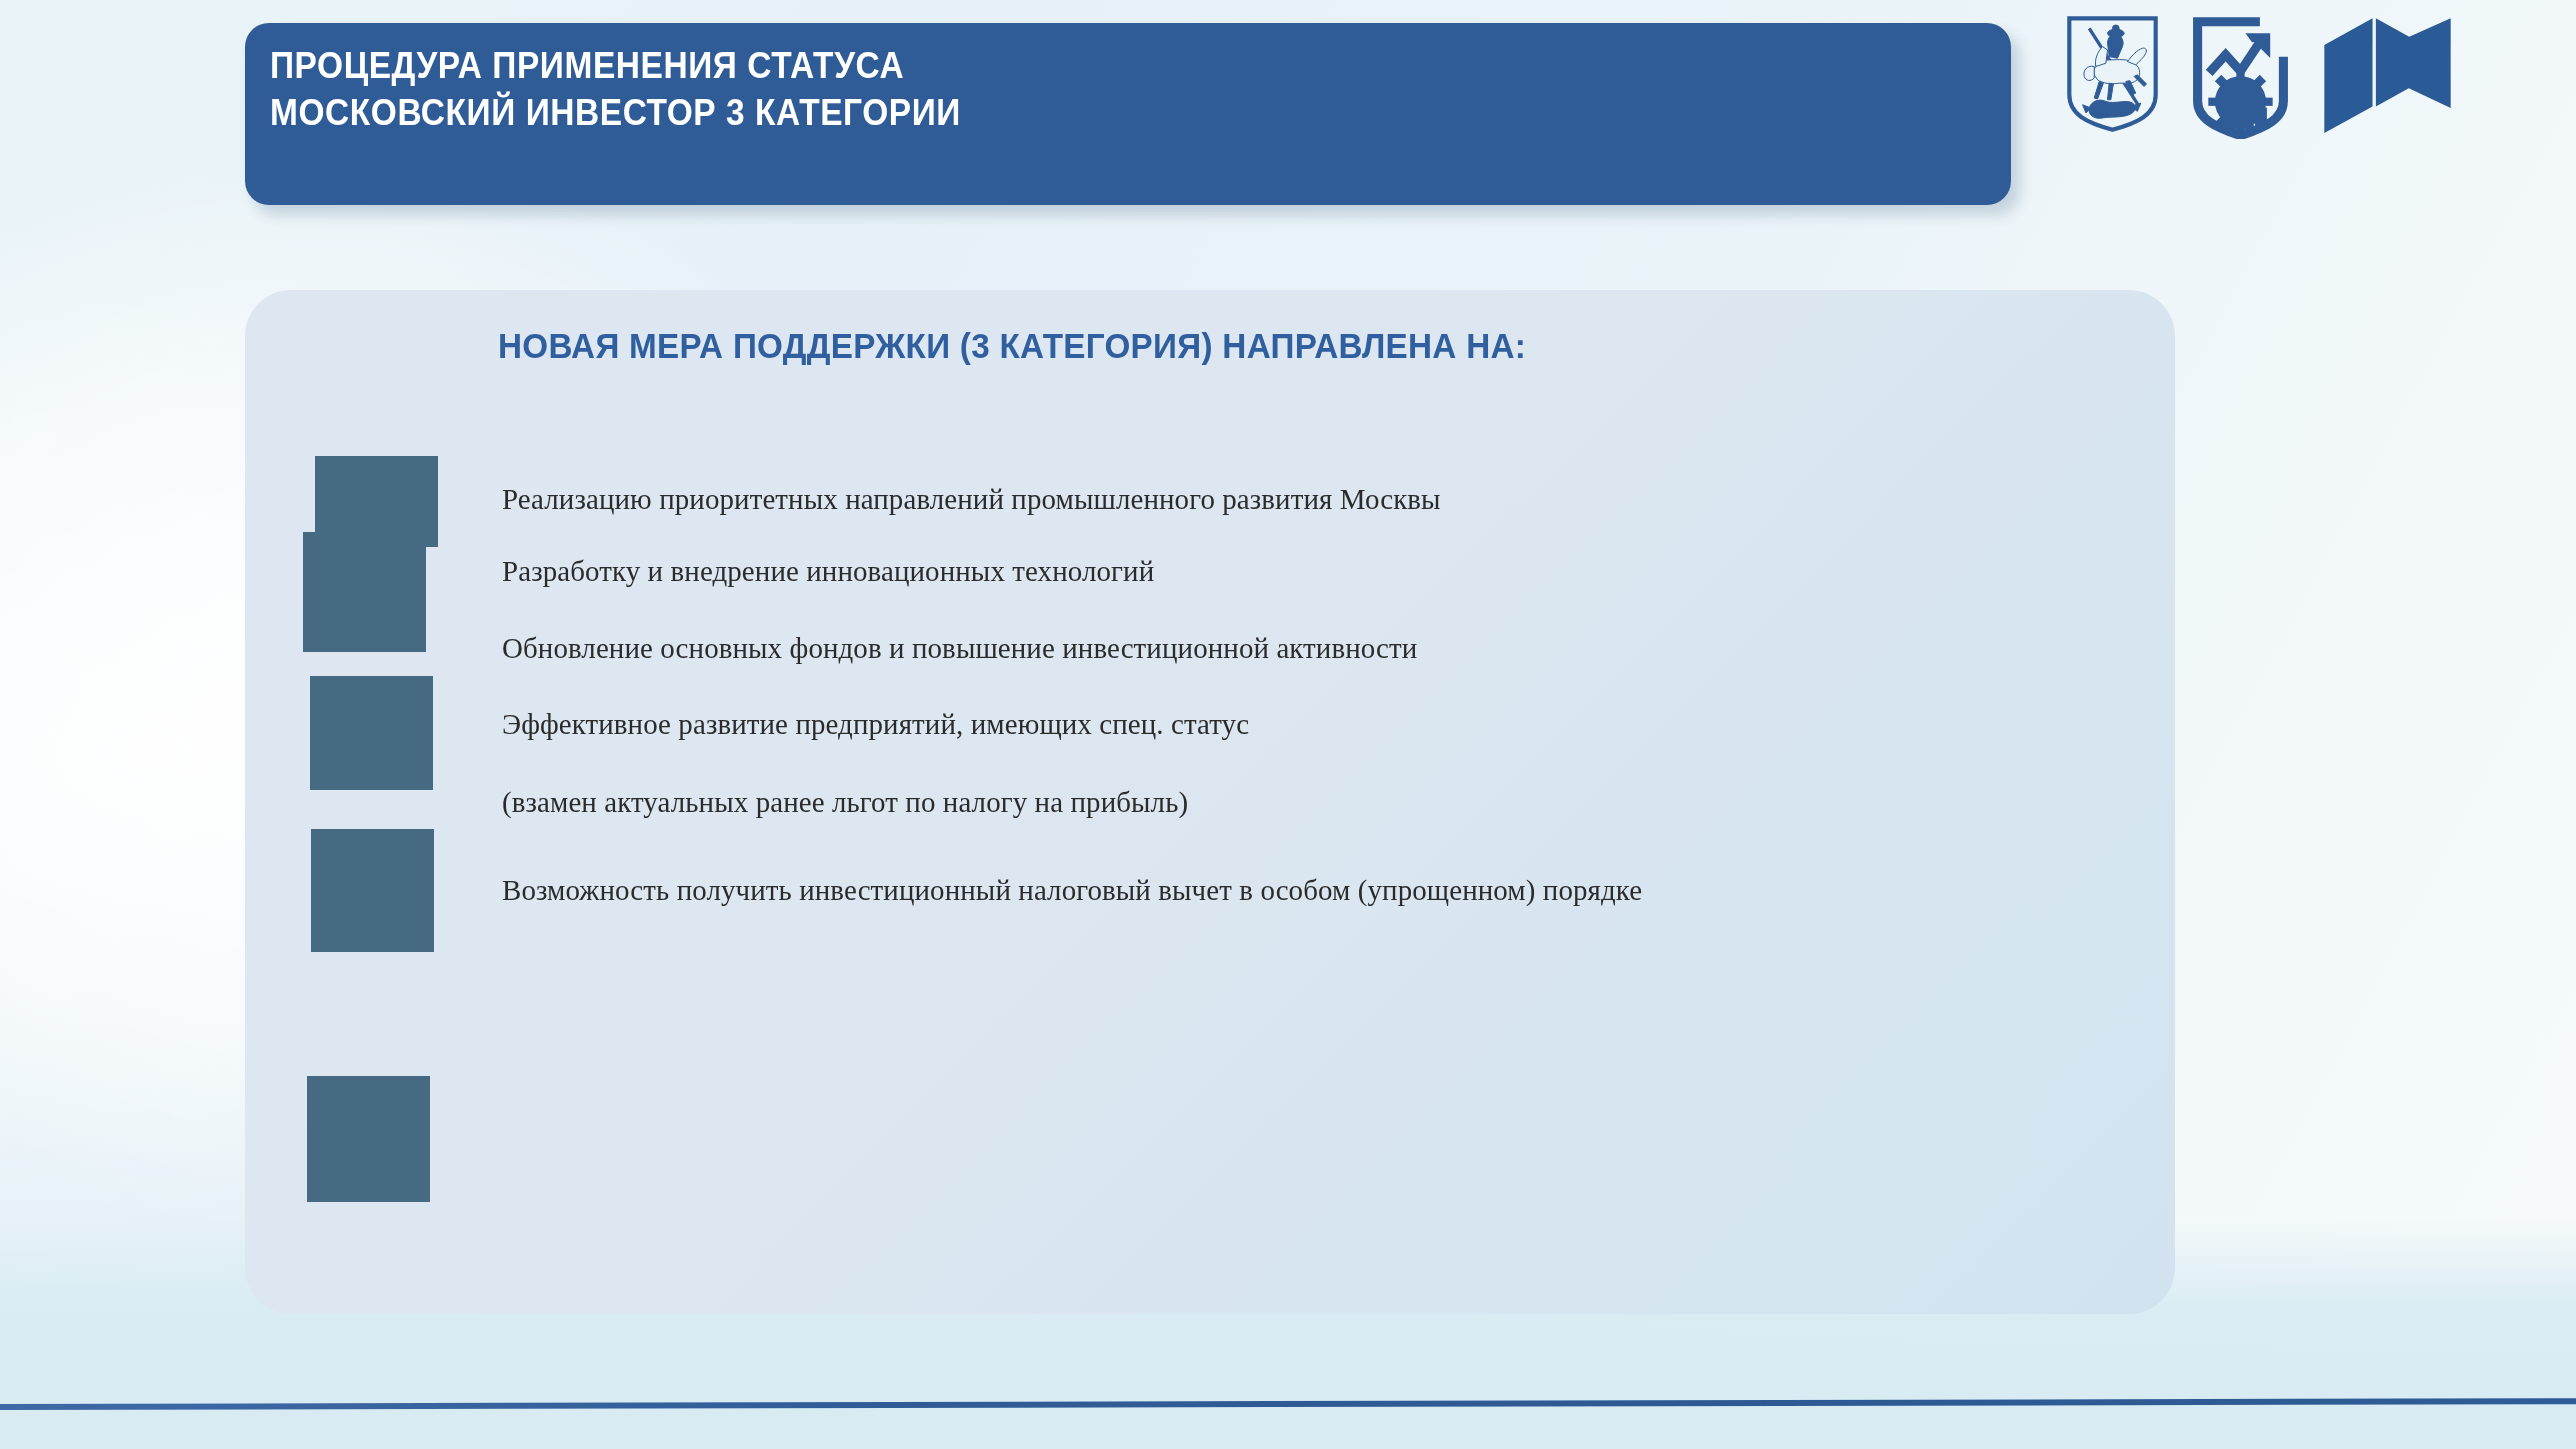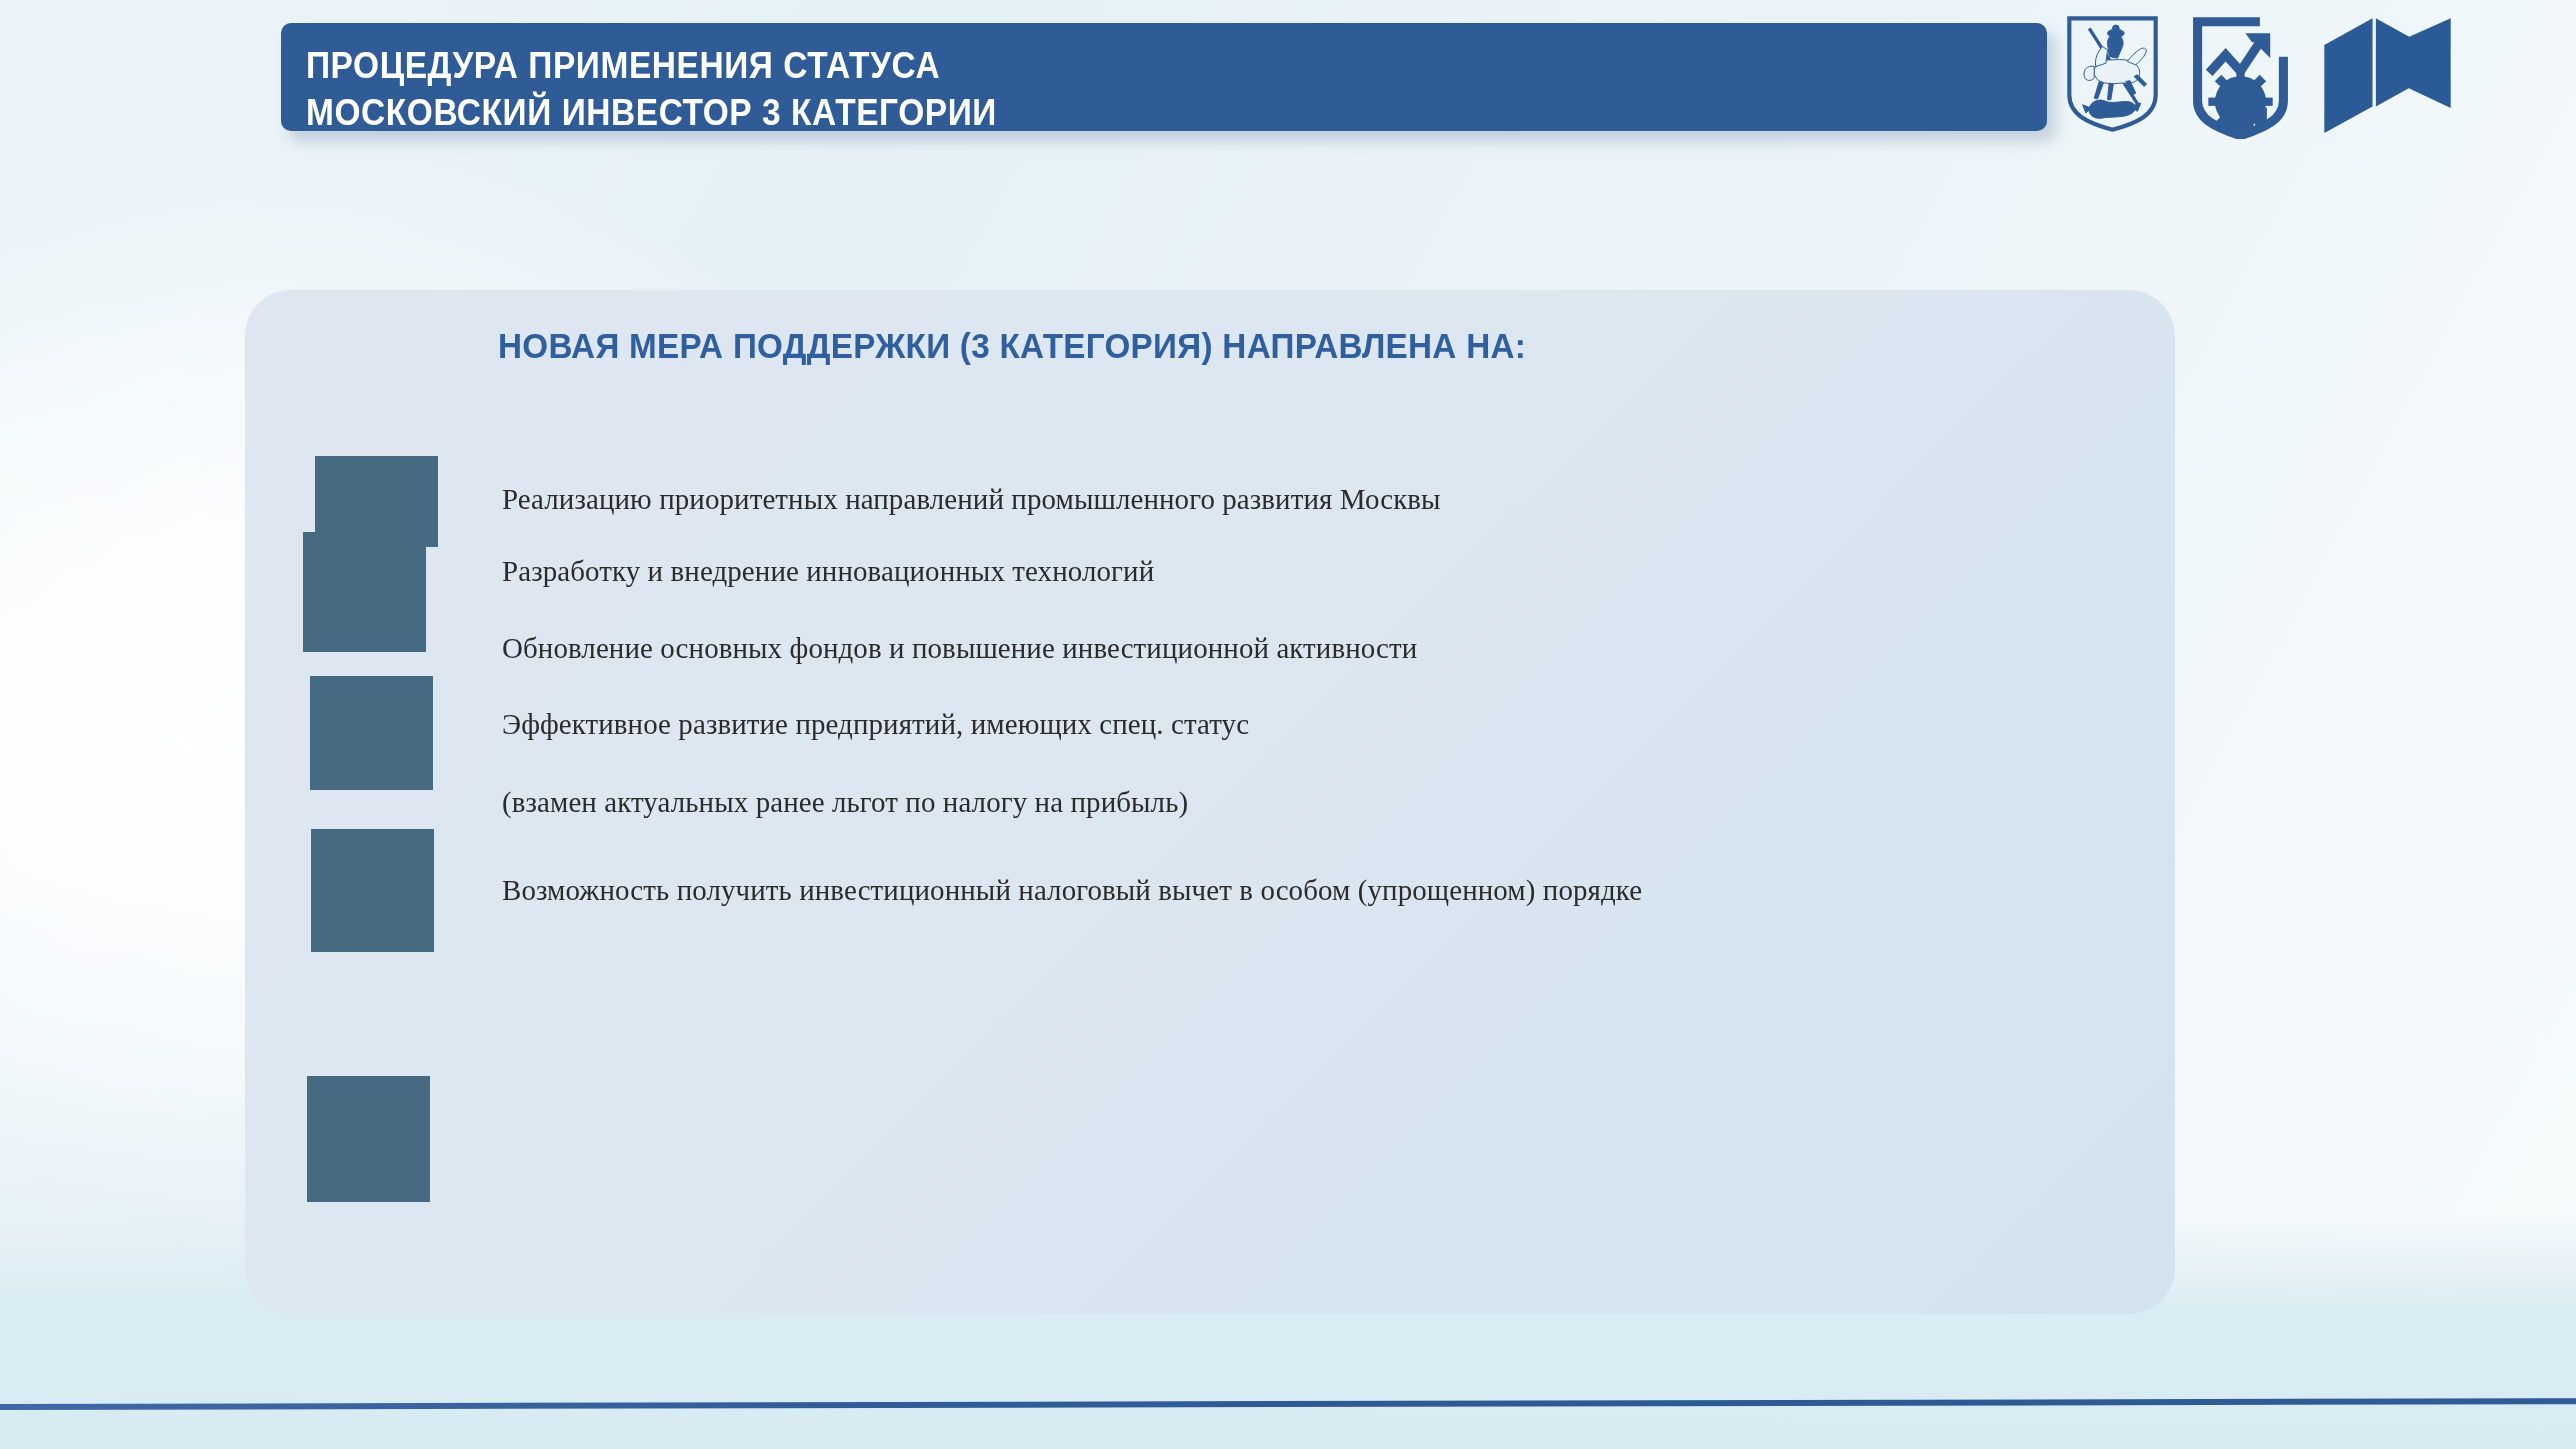--- a/index.html
+++ b/index.html
@@ -36,25 +36,24 @@
     background: linear-gradient(180deg, rgba(216,235,243,0.0) 0%, rgba(216,235,243,0.95) 38%, rgba(216,235,243,1) 100%);
     pointer-events: none;
   }
 
   
   #header-bar {
     position: absolute;
     left: 245px;
     top: 23px;
     width: 1766px;
-    height: 108px;
+    height: 182px;
     background: #2f5c96;
-    border-radius: 10px;
+    border-radius: 24px;
     box-shadow: 8.3px 10px 13.3px rgba(40,70,110,0.20);
-    margin-left: 36px;
   }
   #header-title {
     position: absolute;
     left: 25px;
     top: 20px;
     color: #ffffff;
     font-size: 36px;
     font-weight: 700;
     letter-spacing: 0.6px;
     line-height: 1.30;

